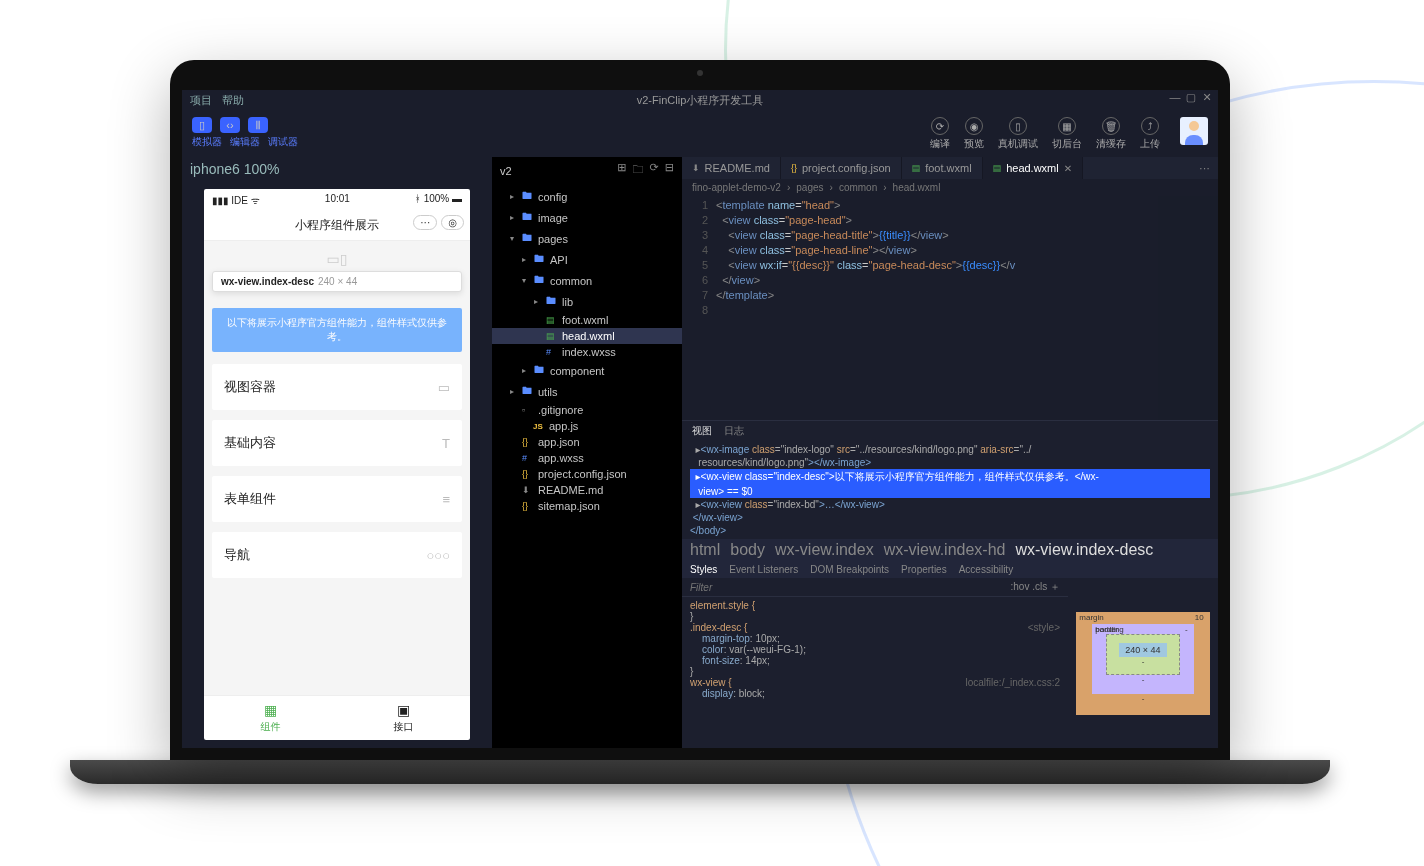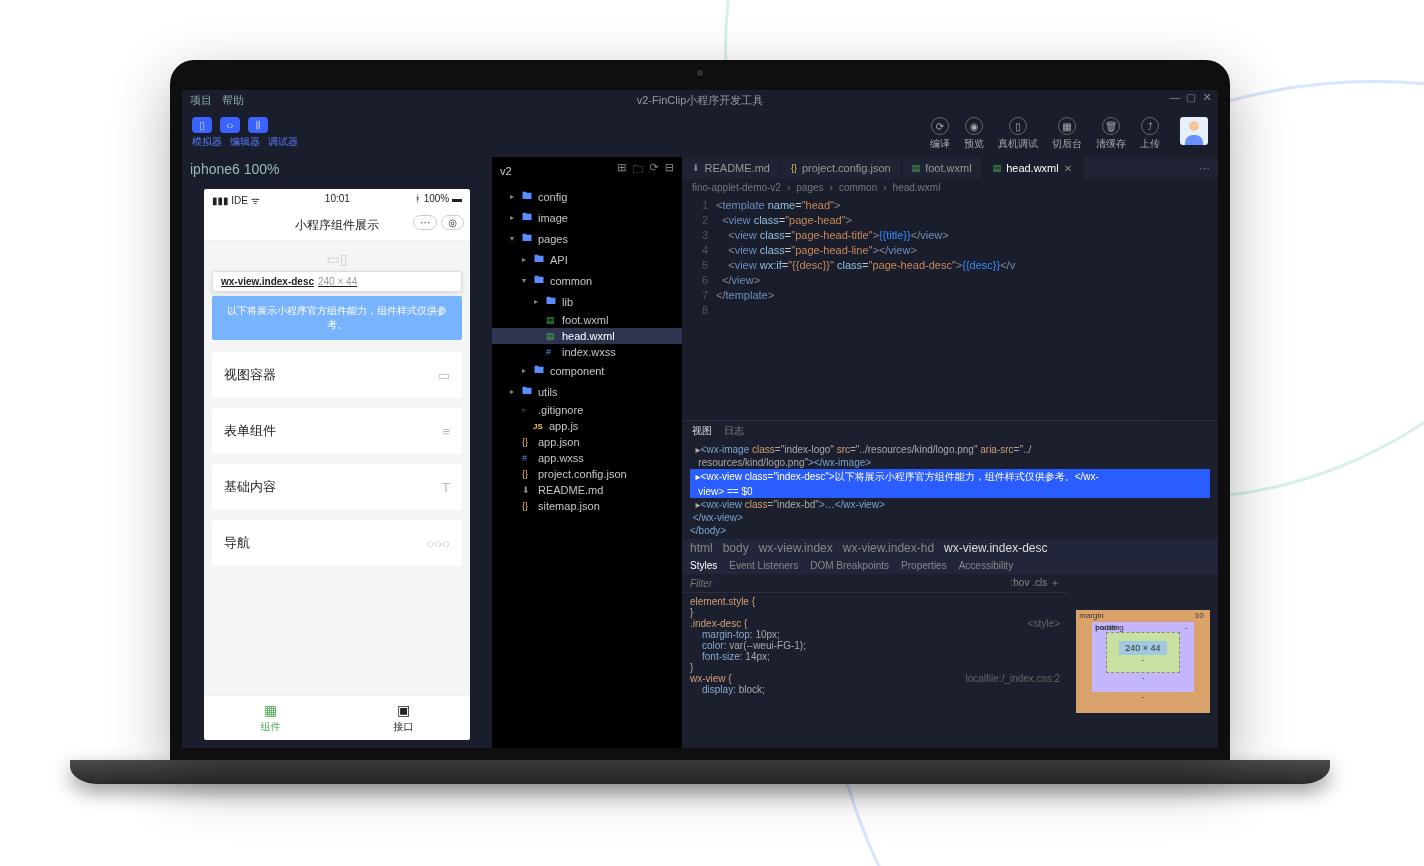--- a/index.html
+++ b/index.html
@@ -42,21 +42,21 @@
 
 
 .sim-panel { width: 310px; background: #1a1d2b; display: flex; flex-direction: column; }
 .sim-header { color: #8fa; font-size: 14px; padding: 4px 8px; color: #9bb; }
 .phone { background: #fff; margin: 8px 22px; flex: 1; color: #222; display: flex; flex-direction: column; border-radius: 2px; position: relative; }
 .phone-status { display: flex; justify-content: space-between; padding: 4px 8px; font-size: 10px; }
 .phone-titlebar { text-align: center; padding: 6px; font-size: 12px; position: relative; border-bottom: 1px solid #eee; }
 .phone-menu { position: absolute; right: 6px; top: 4px; display: flex; gap: 4px; }
 .phone-menu-btn { border: 1px solid #ccc; border-radius: 10px; padding: 1px 6px; font-size: 10px; }
 .phone-body { flex: 1; background: #f5f5f5; padding: 10px 8px; overflow: hidden; }
-.tooltip-box { background: #fff; border: 1px solid #ddd; border-radius: 3px; padding: 4px 8px; font-size: 10px; box-shadow: 0 2px 6px rgba(0,0,0,0.1); margin-bottom: 4px; text-decoration: underline; }
+.tooltip-box { background: #fff; border: 1px solid #ddd; border-radius: 3px; padding: 4px 8px; font-size: 10px; box-shadow: 0 2px 6px rgba(0,0,0,0.1); margin-bottom: 16px; }
 .tooltip-box .dim { color: #999; margin-left: 4px; }
 .highlight-block { background: #5aa3ff; color: #fff; opacity: 0.8; padding: 8px; font-size: 10px; border-radius: 2px; margin-bottom: 12px; text-align: center; }
 .list-item { background: #fff; padding: 14px 12px; margin-bottom: 10px; display: flex; justify-content: space-between; align-items: center; font-size: 13px; border-radius: 2px; }
 .list-icon { color: #bbb; }
 .phone-tabs { display: flex; border-top: 1px solid #eee; }
 .phone-tab { flex: 1; text-align: center; padding: 6px; font-size: 10px; }
 .phone-tab.active { color: #4caf50; }
 .phone-tab-icon { display: block; font-size: 14px; margin-bottom: 2px; }
 
 
@@ -103,21 +103,21 @@
 
 
 .devtools { height: 328px; background: #1c1f2e; display: flex; flex-direction: column; border-top: 1px solid #2a2e40; }
 .dev-tabs-top { display: flex; gap: 12px; padding: 3px 10px; color: #888; font-size: 10px; }
 .elements-tree { font-family: Menlo, Consolas, monospace; font-size: 10px; padding: 2px 8px; color: #aaa; }
 .elements-tree .el-line { padding: 1px 0; white-space: pre; }
 .elements-tree .selected-el { background: #2a5dff; color: #fff; }
 .el-tag { color: #7aa3d0; }
 .el-attr { color: #d0a070; }
 
-.crumb-row { padding: 2px 8px; font-size: 12px; color: #888; background: #22263a; display: flex; gap: 10px; text-align: right; }
+.crumb-row { padding: 2px 8px; font-size: 16px; color: #888; background: #22263a; display: flex; gap: 10px; text-align: right; }
 .crumb-row .active-crumb { color: #ddd; }
 
 .styles-row { display: flex; flex: 1; overflow: hidden; }
 .styles-panel { flex: 1; display: flex; flex-direction: column; }
 .sub-tabs { display: flex; gap: 12px; padding: 3px 8px; font-size: 10px; color: #888; background: #22263a; }
 .sub-tabs .active { color: #fff; }
 .filter-row { display: flex; padding: 2px 8px; font-size: 10px; color: #888; border-bottom: 1px solid #2a2e40; }
 .filter-row input { flex: 1; background: transparent; border: none; color: #aaa; font-size: 10px; font-style: italic; }
 .filter-row .fr-actions { color: #888; }
 .css-rules { flex: 1; padding: 3px 8px; font-family: Menlo, Consolas, monospace; font-size: 10px; color: #aaa; overflow: hidden; }
@@ -221,26 +221,26 @@
        <div class="tooltip-box">
         <b>wx-view.index-desc</b><span class="dim">240 × 44</span>
        </div>
        <div class="highlight-block">以下将展示小程序官方组件能力，组件样式仅供参考。</div>
        <div id="sim-items">
                   <div class="list-item">
                     <span>视图容器</span>
                     <span class="list-icon">▭</span>
                   </div>
                   <div class="list-item">
+                    <span>基础内容</span>
+                    <span class="list-icon">T</span>
+                  </div>
+                  <div class="list-item">
                     <span>表单组件</span>
                     <span class="list-icon">≡</span>
-                  </div>
-                  <div class="list-item">
-                    <span>基础内容</span>
-                    <span class="list-icon">T</span>
                   </div>
                   <div class="list-item">
                     <span>导航</span>
                     <span class="list-icon">○○○</span>
                   </div>
                 </div>
       </div>
       <div class="phone-tabs">
        <div class="phone-tab active"><span class="phone-tab-icon">▦</span><span>组件</span></div>
        <div class="phone-tab"><span class="phone-tab-icon">▣</span><span>接口</span></div>

